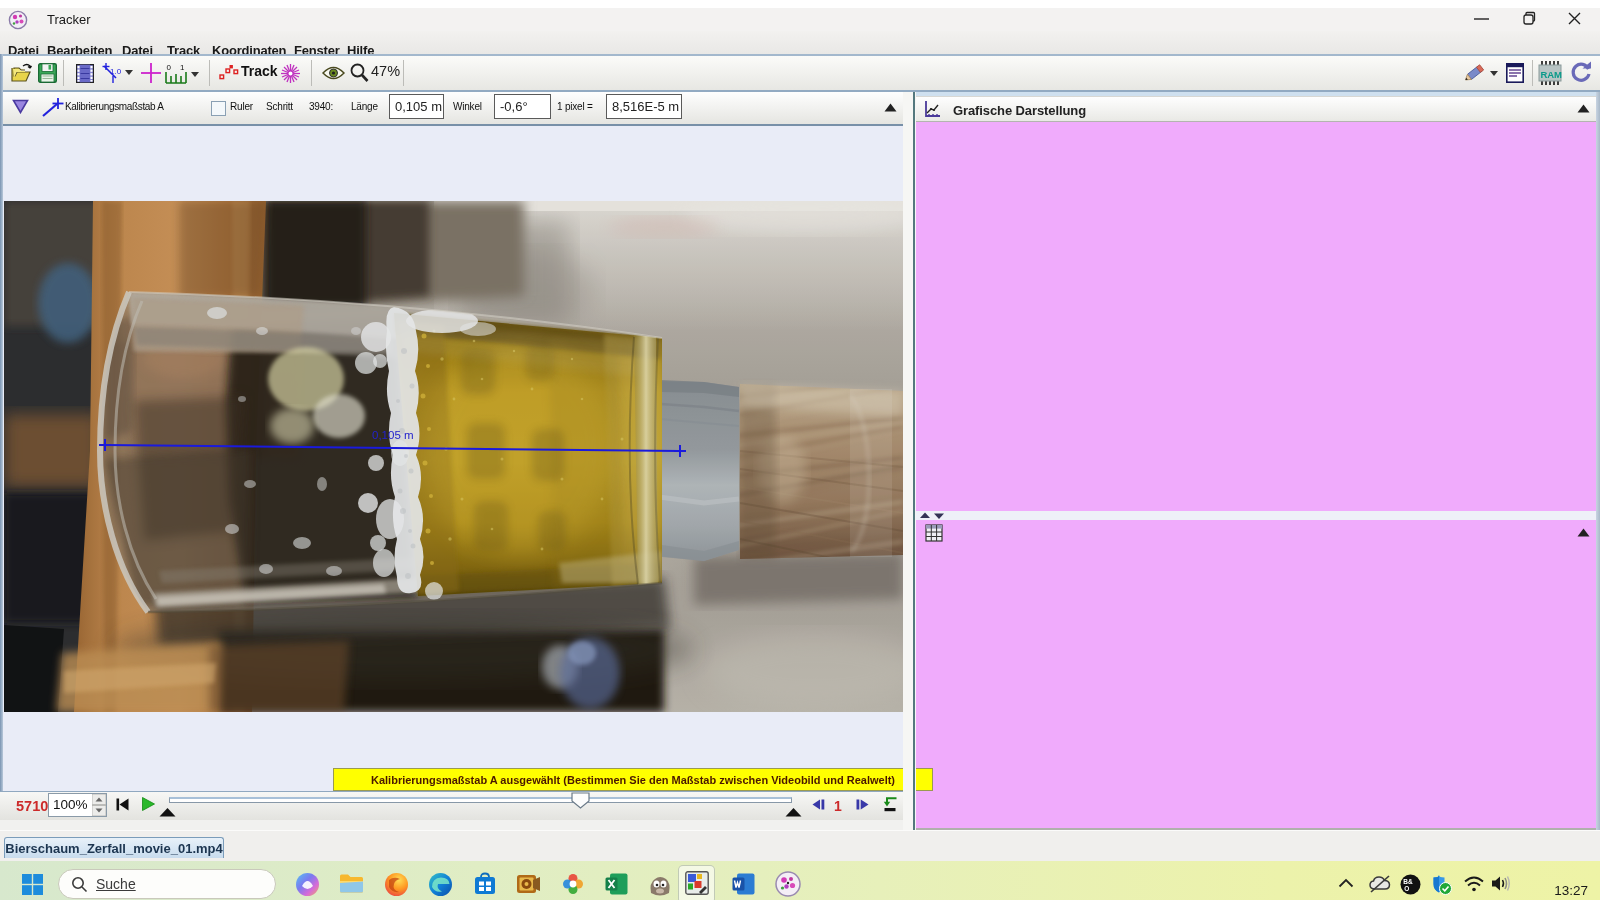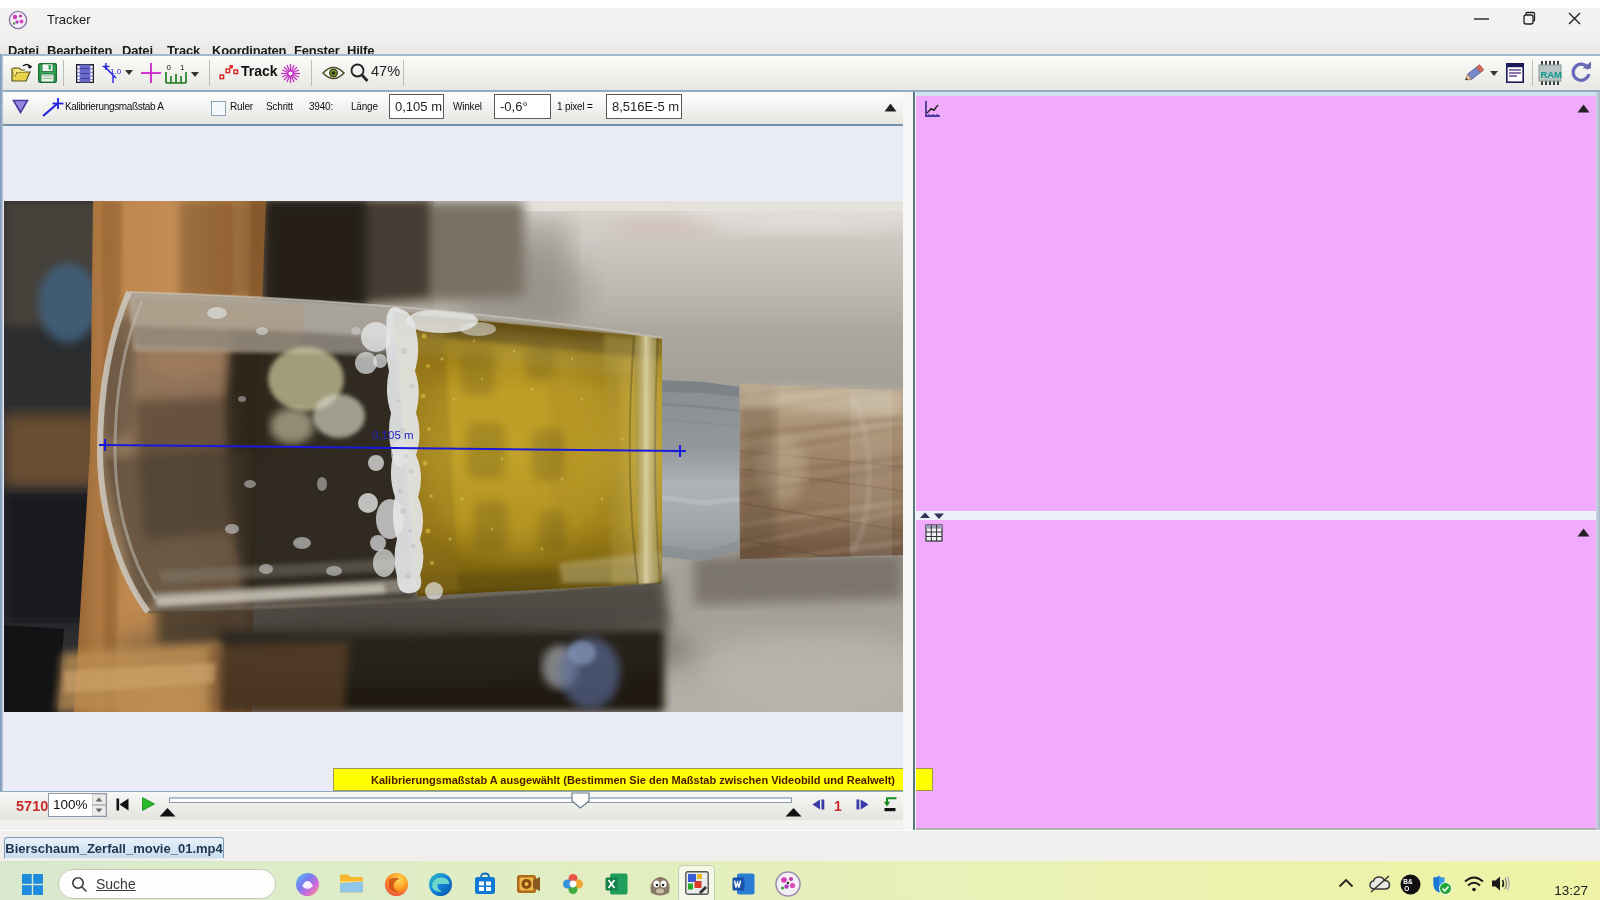--- a/index.html
+++ b/index.html
@@ -608,20 +608,23 @@
     <svg class="abs" style="left:8px;top:813px" width="24" height="8" viewBox="0 0 24 8">
       <path d="M5 0.5 L10 6 L0 6 Z" fill="#335"></path>
       <path d="M14 1.5 L24 1.5 L19 7 Z" fill="#335"></path>
     </svg>
   </div>
   <div class="abs dots" id="hsplit"></div>
   <div class="abs dots" id="vsplit"></div>
   <div class="abs" id="vsplitline"></div>
 
   <div class="abs" id="rblue"></div>
+  <div class="abs phead" style="top:88px">
+      <span class="ptitle">Grafische Darstellung</span>
+    </div>
   <div class="abs dots" id="rsplit"></div>
   <div class="abs" id="rbottom"></div>
   <div id="panelicons">
 
     <svg class="abs" style="left:924px;top:92px" width="18" height="18" viewBox="0 0 18 18">
       <path d="M2 1 L2 16 L16 16" fill="none" stroke="#4a3a9a" stroke-width="1.8"></path>
       <path d="M3 13 L7 9 L10 10 L14 5" fill="none" stroke="#222" stroke-width="1.4"></path>
       <circle cx="7" cy="9" r="1.1" fill="#222"></circle>
         <circle cx="10" cy="10" r="1.1" fill="#222"></circle>
       <line x1="5" y1="16" x2="5" y2="14" stroke="#4a3a9a" stroke-width="1.4"></line>

